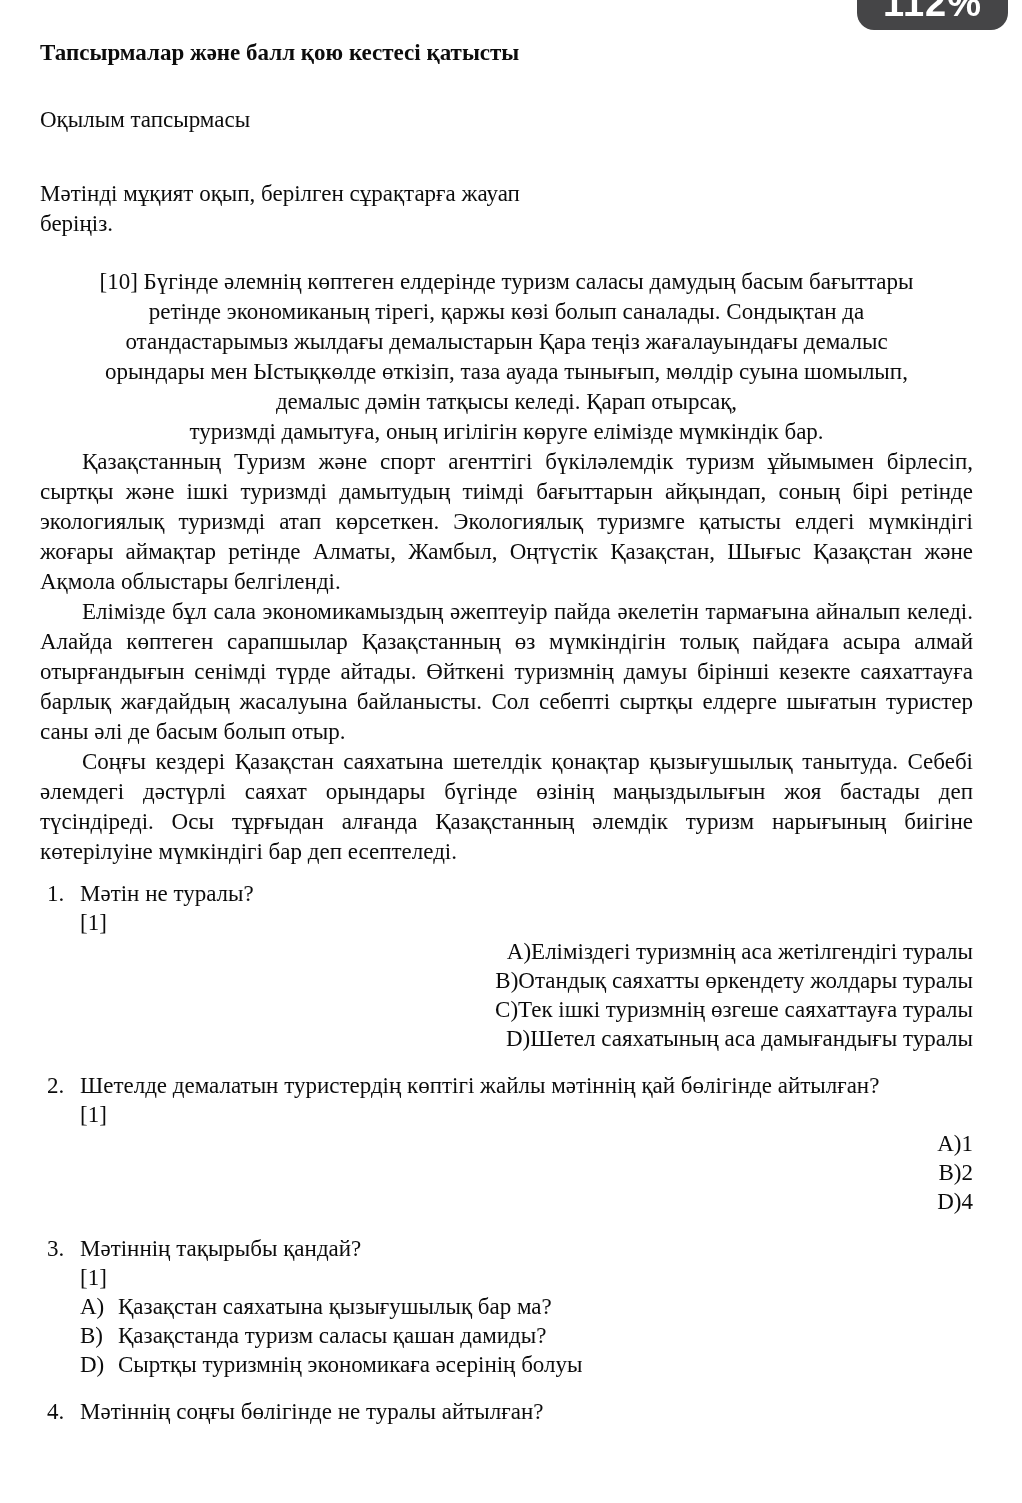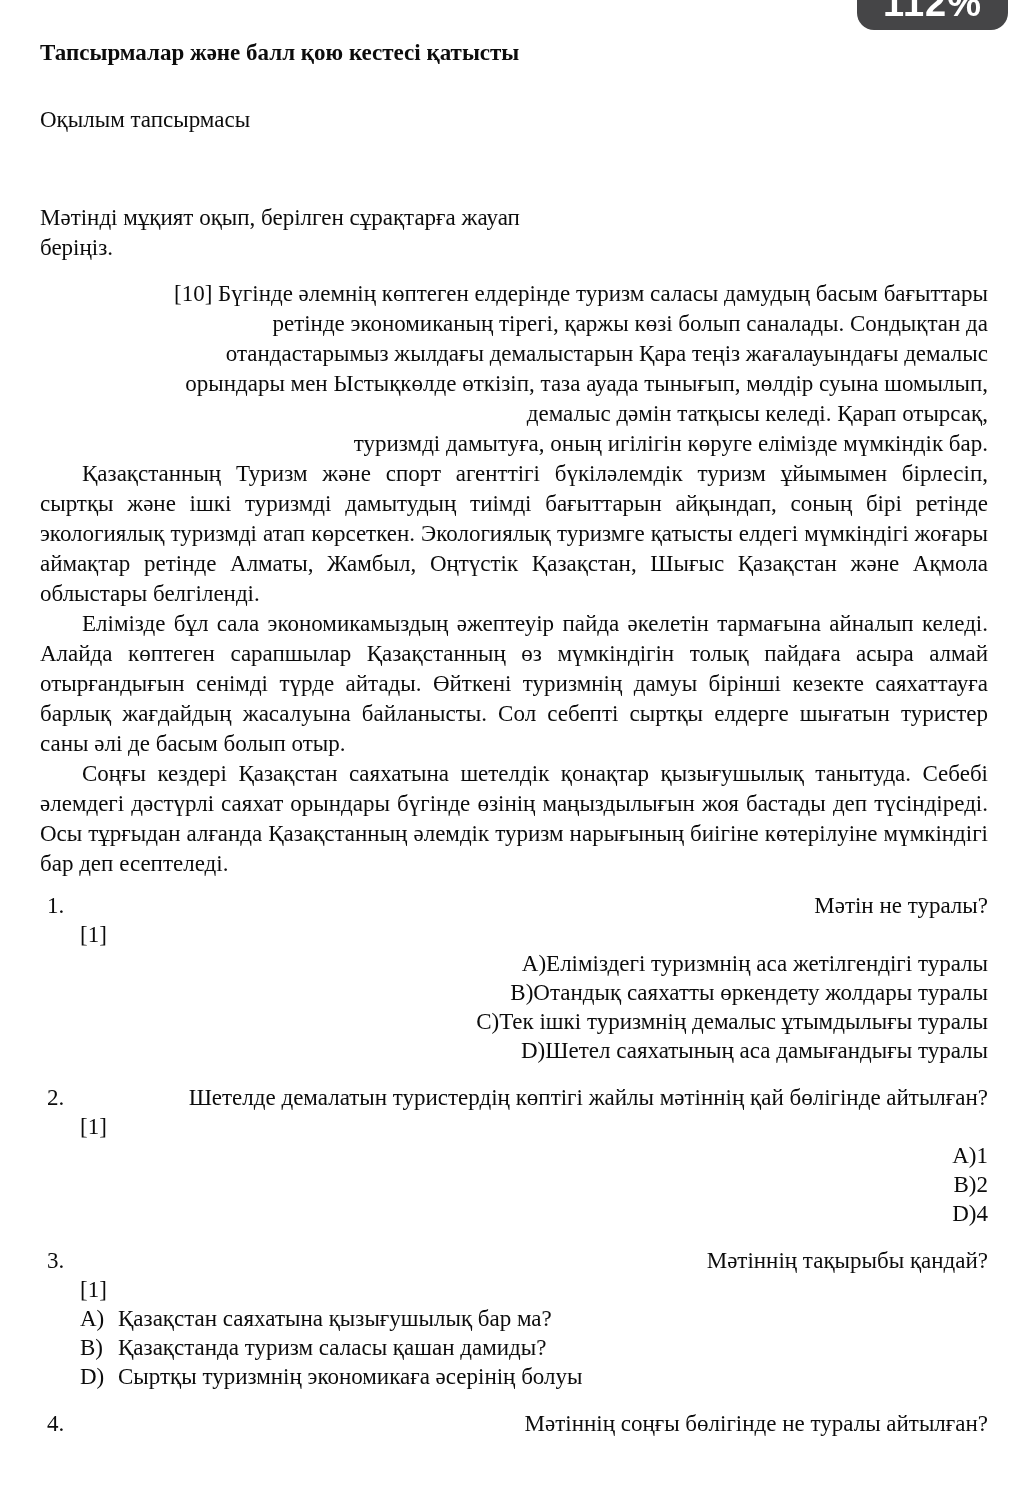--- a/index.html
+++ b/index.html
@@ -6,50 +6,50 @@
   body {
     width: 1022px; height: 1503px;
     background: #ffffff;
     overflow: hidden;
     font-family: "Liberation Serif", "DejaVu Serif", serif;
   }
   .page {
     position: relative;
     width: 1022px; height: 1503px;
     box-sizing: border-box;
-    padding: 36px 34px 0 40px;
+    padding: 36px 49px 0 40px;
     background: #ffffff;
     color: #0c0c0c;
     font-size: 23px;
     overflow: hidden;
   }
   .zoom-badge {
     position: absolute;
     top: -24px; right: 14px;
     background: #454547;
     color: #ffffff;
     font-family: "Liberation Sans", "DejaVu Sans", sans-serif;
     font-weight: bold;
     font-size: 38px;
     line-height: 46px;
     padding: 4px 26px;
     border-radius: 17px;
     letter-spacing: 1px;
   }
   .doc-title { font-weight: bold; line-height: 34px; }
   .section-label { margin-top: 35px; line-height: 30px; }
-  .instruction { margin-top: 68px; line-height: 30px; white-space: pre-line; }
+  .instruction { margin-top: 44px; line-height: 30px; white-space: pre-line; }
   .para { line-height: 30px; text-align: justify; }
-  .para.first { margin-top: 16px; white-space: pre-line; text-align: right; }
+  .para.first { margin-top: 28px; white-space: pre-line; text-align: center; }
   .para.indent { text-indent: 42px; }
   .questions { margin-top: 12px; }
   .question { margin-bottom: 18px; }
   .q-head { display: flex; line-height: 29px; }
   .q-num { flex: 0 0 40px; box-sizing: border-box; padding-left: 7px; }
-  .q-text { flex: 1; text-align: right; }
+  .q-text { flex: 1; }
   .q-mark { margin-left: 40px; line-height: 29px; }
   .q-options.narrow { margin-left: 40px; }
   .q-options.mid { margin-left: 74px; text-align: right; }
   .option { line-height: 29px; }
   .opt-letter { display: inline-block; width: 38px; }
 </style>
 </head>
 <body>
 
 <div class="page">
@@ -84,21 +84,21 @@
       </div>
       <div class="q-mark">[1]</div>
       <div class="q-options mid">
         <div class="option">
           <span class="opt-letter">A)</span><span class="opt-text">Еліміздегі туризмнің аса жетілгендігі туралы</span>
         </div>
         <div class="option">
           <span class="opt-letter">B)</span><span class="opt-text">Отандық саяхатты өркендету жолдары туралы</span>
         </div>
         <div class="option">
-          <span class="opt-letter">C)</span><span class="opt-text">Тек ішкі туризмнің демалыс ұтымдылығы туралы</span>
+          <span class="opt-letter">C)</span><span class="opt-text">Тек ішкі туризмнің өзгеше саяхаттауға туралы</span>
         </div>
         <div class="option">
           <span class="opt-letter">D)</span><span class="opt-text">Шетел саяхатының аса дамығандығы туралы</span>
         </div>
       </div>
     </div>
 
     <div class="question">
       <div class="q-head">
         <span class="q-num">2.</span>

